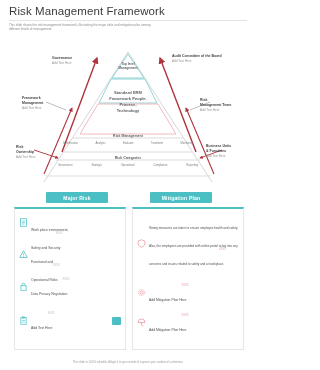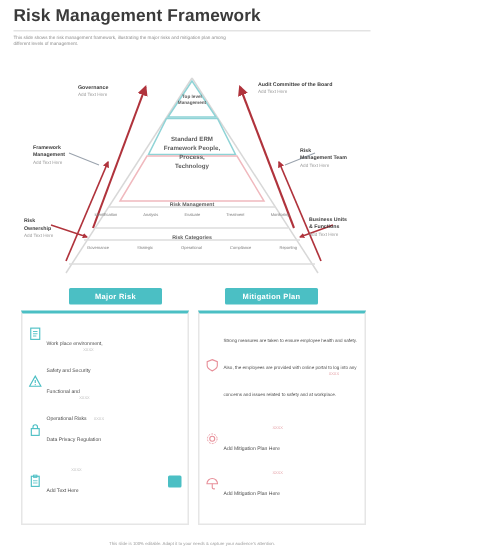--- a/index.html
+++ b/index.html
@@ -6,21 +6,21 @@
   body{
     width:256px;height:370px;background:#ffffff;
     font-family:"Liberation Sans",sans-serif;color:#3f3f3f;
     overflow:hidden;position:relative;
   }
   .slide{position:absolute;inset:0;background:#fff;}
 
   
   .title{
     position:absolute;left:9px;top:5px;
-    font-size:11.5px;font-weight:700;color:#3b3b3b;letter-spacing:.1px;
+    font-size:11.5px;font-weight:400;color:#3b3b3b;letter-spacing:.1px;
   }
   .title-rule{
     position:absolute;left:9px;top:20px;width:238px;height:1px;background:#e3e3e3;
   }
   .subtitle{
     position:absolute;left:9px;top:23px;width:150px;
     font-size:3.1px;line-height:1.45;color:#8d8d8d;
   }
 
   

